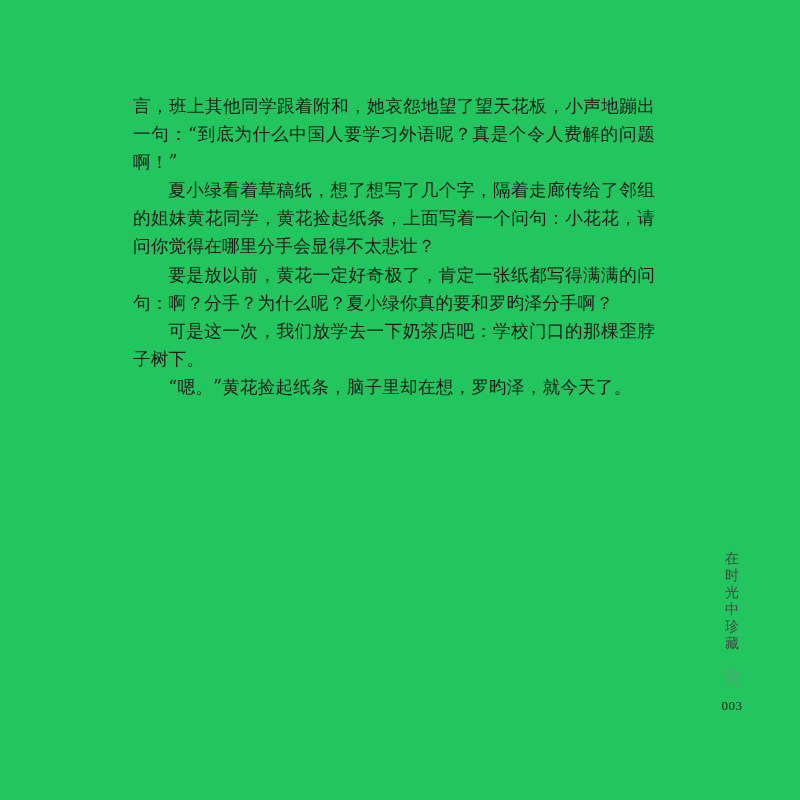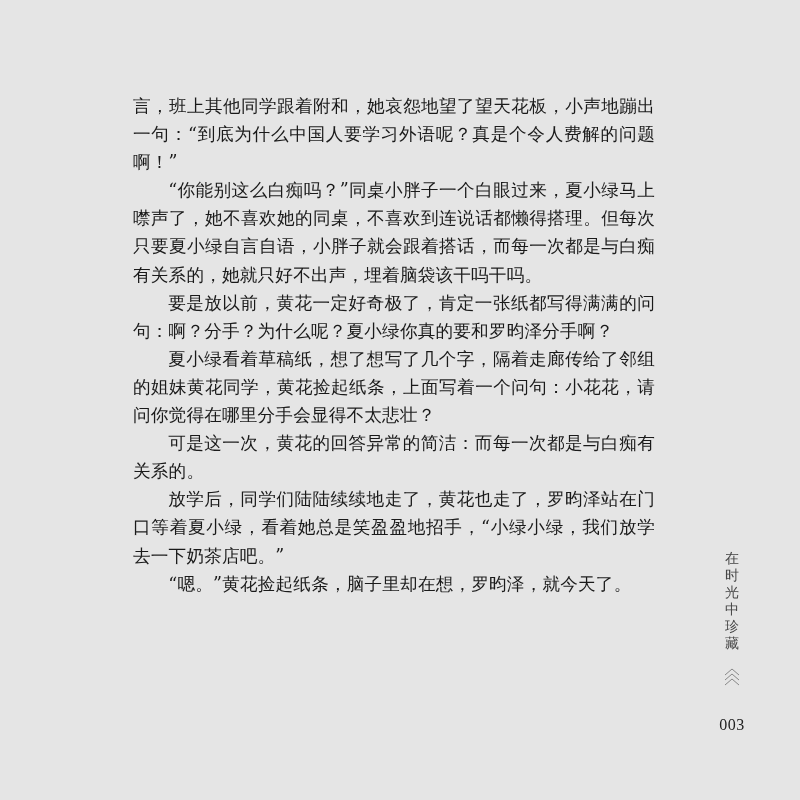--- a/index.html
+++ b/index.html
@@ -1,47 +1,45 @@
 <!DOCTYPE html>
 <html><head>
 <meta charset="utf-8">
 <style>
   html, body { margin:0; padding:0; background:#ffffff; }
   body { width:800px; height:800px; position:relative; overflow:hidden; }
-  .page { position:absolute; left:0; top:0; width:800px; height:800px; background:#e5e5e5; }
+  .page { position:absolute; left:0; top:0; width:800px; height:800px; background:#22c55e; }
   .body-text {
     position:absolute; left:133px; top:92px; width:522px;
     font-family:"DejaVu Serif", "Liberation Serif", serif;
     font-size:17.6px; line-height:28.1px; color:#1a1a1a;
     letter-spacing:0.2px;
     text-align:justify;
   }
   .body-text p { margin:0; text-indent:0; }
   .body-text p.indent { text-indent:2em; }
   .side {
     position:absolute; left:712px; top:550px; width:40px;
     display:flex; flex-direction:column; align-items:center;
     font-family:"DejaVu Sans", "Liberation Sans", sans-serif;
   }
   .vtitle { display:flex; flex-direction:column; align-items:center; }
   .vtitle span { font-size:14px; line-height:17px; color:#444; font-family:"DejaVu Serif", serif; }
   .chev { margin-top:16px; }
-  .pagenum { margin-top:24px; font-family:"Liberation Serif", "DejaVu Serif", serif; font-size:16px; color:#222; letter-spacing:0.5px; }
+  .pagenum { margin-top:6px; font-family:"Liberation Serif", "DejaVu Serif", serif; font-size:13px; color:#222; letter-spacing:0.5px; }
 </style>
 </head>
 <body>
 
 <div class="page">
   <div class="body-text">
     <p>言，班上其他同学跟着附和，她哀怨地望了望天花板，小声地蹦出一句：“到底为什么中国人要学习外语呢？真是个令人费解的问题啊！”</p>
-    <p class="indent">“你能别这么白痴吗？”同桌小胖子一个白眼过来，夏小绿马上噤声了，她不喜欢她的同桌，不喜欢到连说话都懒得搭理。但每次只要夏小绿自言自语，小胖子就会跟着搭话，而每一次都是与白痴有关系的，她就只好不出声，埋着脑袋该干吗干吗。</p>
+    <p class="indent">夏小绿看着草稿纸，想了想写了几个字，隔着走廊传给了邻组的姐妹黄花同学，黄花捡起纸条，上面写着一个问句：小花花，请问你觉得在哪里分手会显得不太悲壮？</p>
     <p class="indent">要是放以前，黄花一定好奇极了，肯定一张纸都写得满满的问句：啊？分手？为什么呢？夏小绿你真的要和罗昀泽分手啊？</p>
-    <p class="indent">夏小绿看着草稿纸，想了想写了几个字，隔着走廊传给了邻组的姐妹黄花同学，黄花捡起纸条，上面写着一个问句：小花花，请问你觉得在哪里分手会显得不太悲壮？</p>
-    <p class="indent">可是这一次，黄花的回答异常的简洁：而每一次都是与白痴有关系的。</p>
-    <p class="indent">放学后，同学们陆陆续续地走了，黄花也走了，罗昀泽站在门口等着夏小绿，看着她总是笑盈盈地招手，“小绿小绿，我们放学去一下奶茶店吧。”</p>
+    <p class="indent">可是这一次，我们放学去一下奶茶店吧：学校门口的那棵歪脖子树下。</p>
     <p class="indent">“嗯。”黄花捡起纸条，脑子里却在想，罗昀泽，就今天了。</p>
   </div>
 
   <div class="side">
     <div class="vtitle">
       <span>在</span>
       <span>时</span>
       <span>光</span>
       <span>中</span>
       <span>珍</span>

